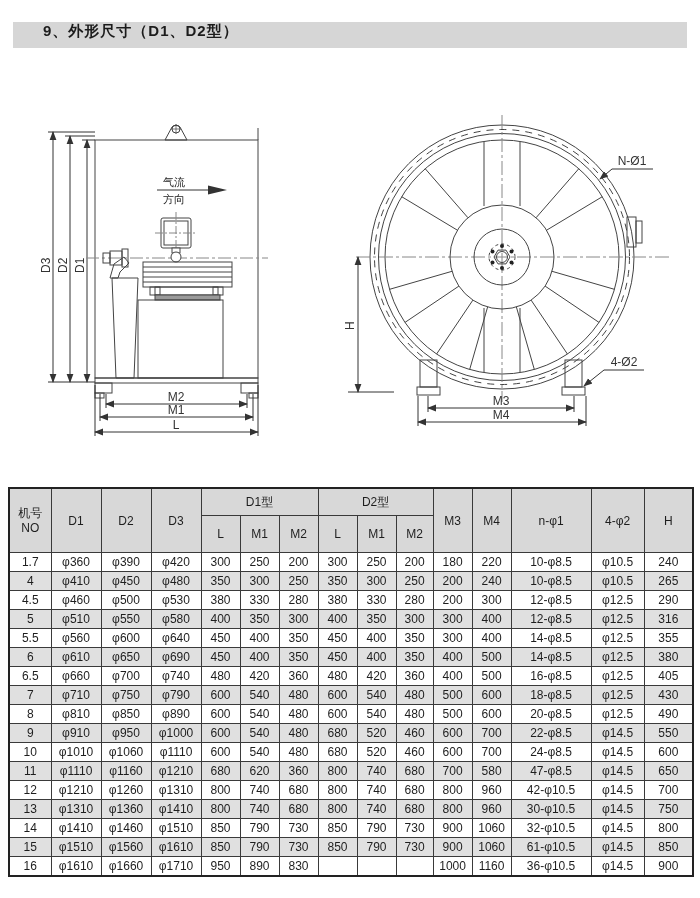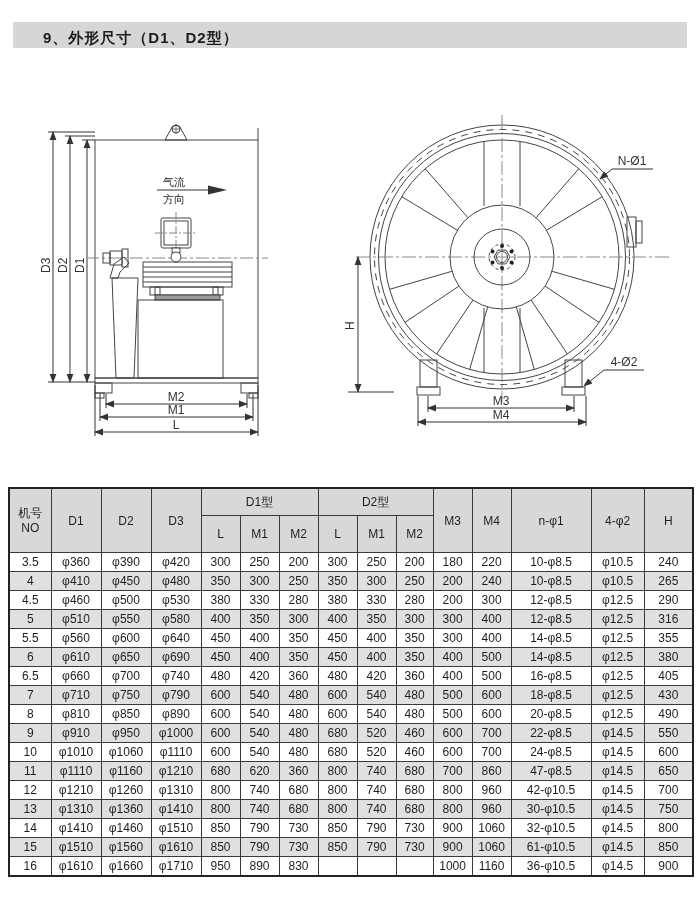--- a/index.html
+++ b/index.html
@@ -1,18 +1,18 @@
 <!DOCTYPE html>
 <html><head>
 <meta charset="utf-8">
 <style>
   html,body{margin:0;padding:0;background:#fff;}
   body{width:700px;height:898px;position:relative;font-family:"Liberation Sans",sans-serif;color:#222;}
   .title-bar{position:absolute;left:13px;top:22px;width:674px;height:26px;background:#d6d6d6;
-    display:flex;align-items:flex-end;}
+    display:flex;align-items:flex-start;}
   .title-bar span{font-size:15px;font-weight:bold;color:#1c1c1c;padding-left:30px;letter-spacing:1px;}
   .drawing-wrap{position:absolute;left:10px;top:90px;width:690px;height:392px;}
   svg{display:block;}
   svg text{font-family:"Liberation Sans",sans-serif;fill:#333;}
   .dimtxt{font-size:12px;}
   .cjk{font-size:11px;fill:#222;}
   .tbl-wrap{position:absolute;left:8px;top:487px;width:684px;}
   table{border-collapse:collapse;table-layout:fixed;width:684px;border:2px solid #222;}
   th,td{border:1px solid #3a3a3a;text-align:center;vertical-align:middle;padding:0;
     font-size:12px;font-weight:normal;color:#1e1e1e;overflow:hidden;white-space:nowrap;}
@@ -263,21 +263,21 @@
       <th>L</th>
       <th>M1</th>
       <th>M2</th>
       <th>L</th>
       <th>M1</th>
       <th>M2</th>
     </tr>
   </thead>
   <tbody>
         <tr>
-          <td>3.5</td>
+          <td>1.7</td>
           <td>φ360</td>
           <td>φ390</td>
           <td>φ420</td>
           <td>300</td>
           <td>250</td>
           <td>200</td>
           <td>300</td>
           <td>250</td>
           <td>200</td>
           <td>180</td>
@@ -461,21 +461,21 @@
           <td>φ1110</td>
           <td>φ1160</td>
           <td>φ1210</td>
           <td>680</td>
           <td>620</td>
           <td>360</td>
           <td>800</td>
           <td>740</td>
           <td>680</td>
           <td>700</td>
-          <td>860</td>
+          <td>580</td>
           <td>47-φ8.5</td>
           <td>φ14.5</td>
           <td>650</td>
         </tr>
         <tr>
           <td>12</td>
           <td>φ1210</td>
           <td>φ1260</td>
           <td>φ1310</td>
           <td>800</td>

